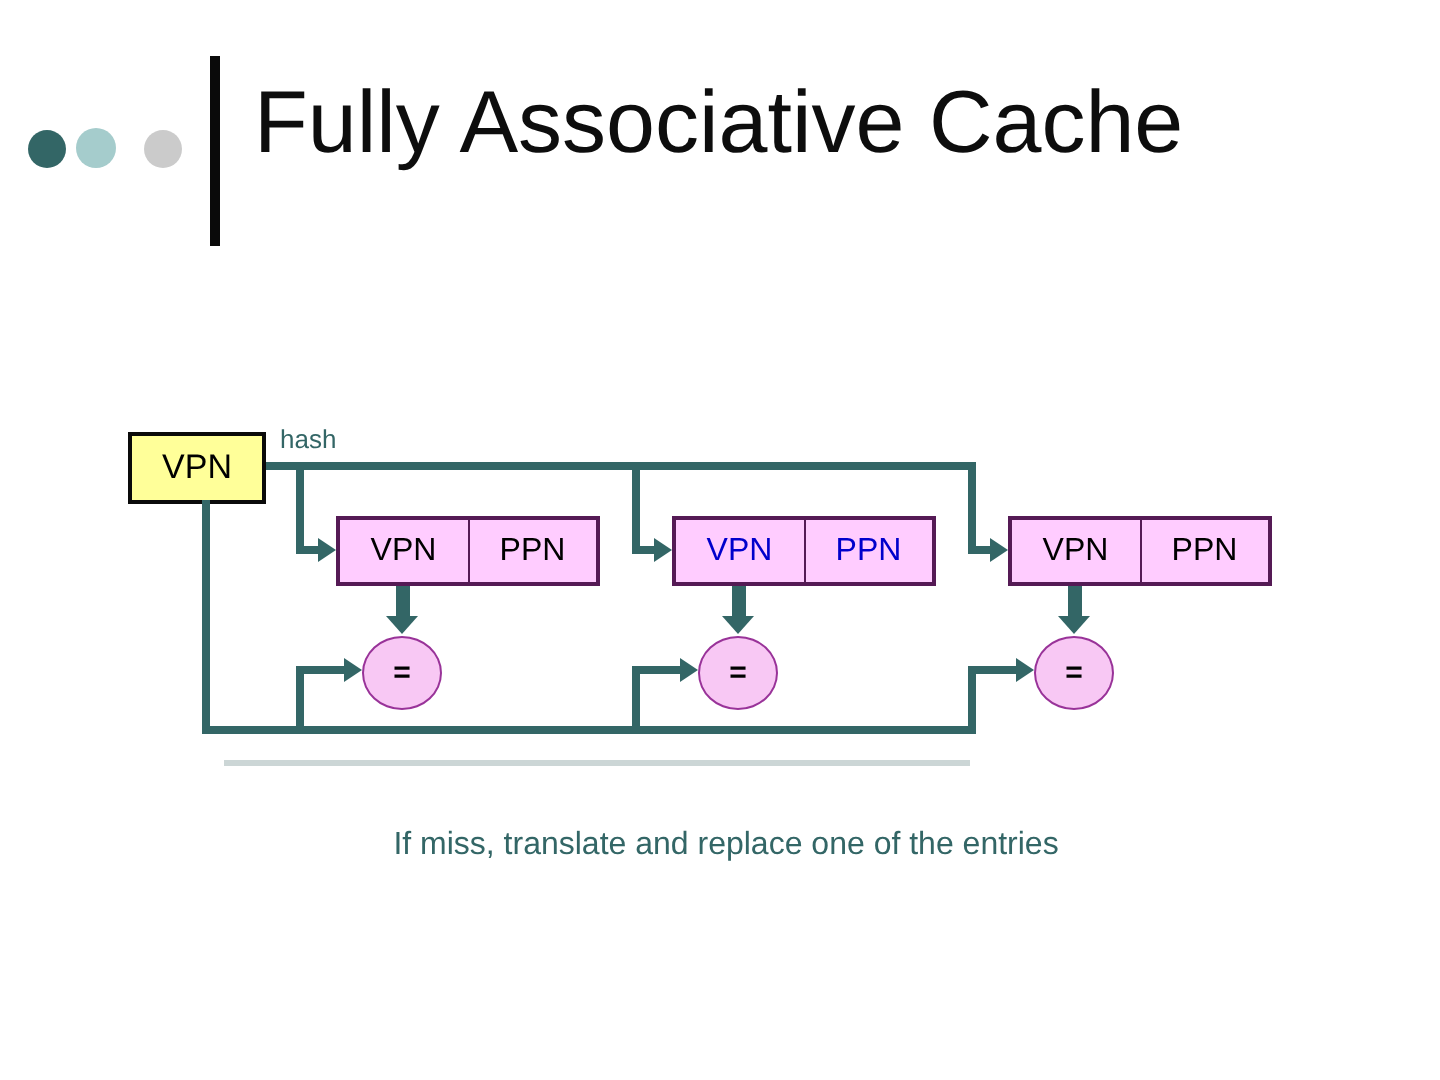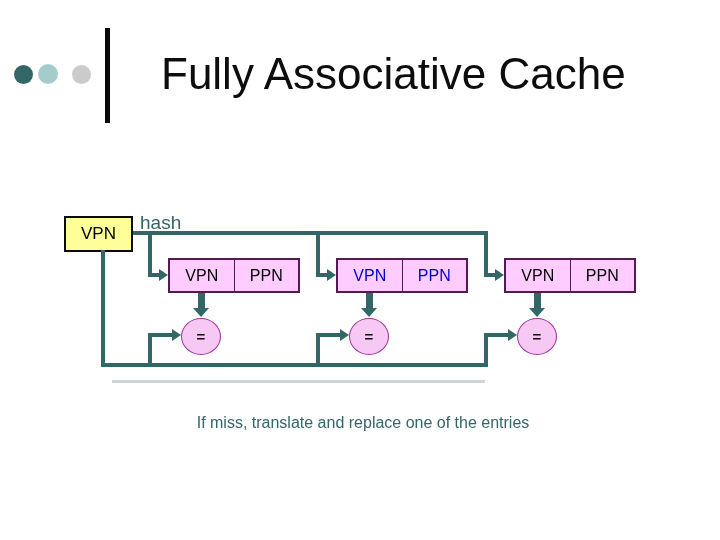--- a/index.html
+++ b/index.html
@@ -7,41 +7,41 @@
     position:relative;width:720px;height:540px;background:#ffffff;
     font-family:"Liberation Sans",sans-serif;overflow:hidden;
   }
   
   .bullet{position:absolute;border-radius:50%;width:19px;height:19px;top:65px;}
   .bullet.b1{left:14px;background:#336666;}
   .bullet.b2{left:38px;background:#a5cccc;width:20px;height:20px;top:64px;}
   .bullet.b3{left:72px;background:#cbcbcb;}
   .vbar{position:absolute;left:105px;top:28px;width:5px;height:95px;background:#0a0a0a;}
   .title{
-    position:absolute;left:127px;top:52px;font-size:44px;line-height:1;
-    color:#0d0d0d;white-space:nowrap;letter-spacing:0px;margin-left:34px;
+    position:absolute;left:127px;top:40px;font-size:44px;line-height:1;
+    color:#0d0d0d;white-space:nowrap;letter-spacing:0px;
   }
   
   .teal{background:#336666;position:absolute;}
   .hline{height:4px;}
   .vline{width:4px;}
   .arrow-r{position:absolute;width:0;height:0;
     border-top:6px solid transparent;border-bottom:6px solid transparent;
     border-left:9px solid #336666;}
   .arrow-d{position:absolute;width:0;height:0;
     border-left:8px solid transparent;border-right:8px solid transparent;
     border-top:9px solid #336666;}
   
   .vpn-input{
     position:absolute;left:64px;top:216px;width:69px;height:36px;
     background:#ffff99;border:2px solid #0a0a0a;box-sizing:border-box;
     display:flex;align-items:center;justify-content:center;
     font-size:17px;color:#000;
   }
-  .hash{position:absolute;left:140px;top:212px;font-size:19px;color:#336666;}
+  .hash{position:absolute;left:140px;top:212px;font-size:13px;color:#336666;}
   
   .unit{position:absolute;top:231px;width:172px;height:142px;}
   .unit.u0{left:148px;} .unit.u1{left:316px;} .unit.u2{left:484px;}
   .unit .drop{position:absolute;left:0;top:0;width:4px;height:46px;background:#336666;}
   .unit .in-shaft{position:absolute;left:0;top:42px;width:13px;height:4px;background:#336666;}
   .unit .in-head{left:11px;top:38px;}
   .unit .ebox{
     position:absolute;left:20px;top:27px;width:132px;height:35px;
     background:#ffccff;border:2px solid #551a55;box-sizing:border-box;
     display:flex;

